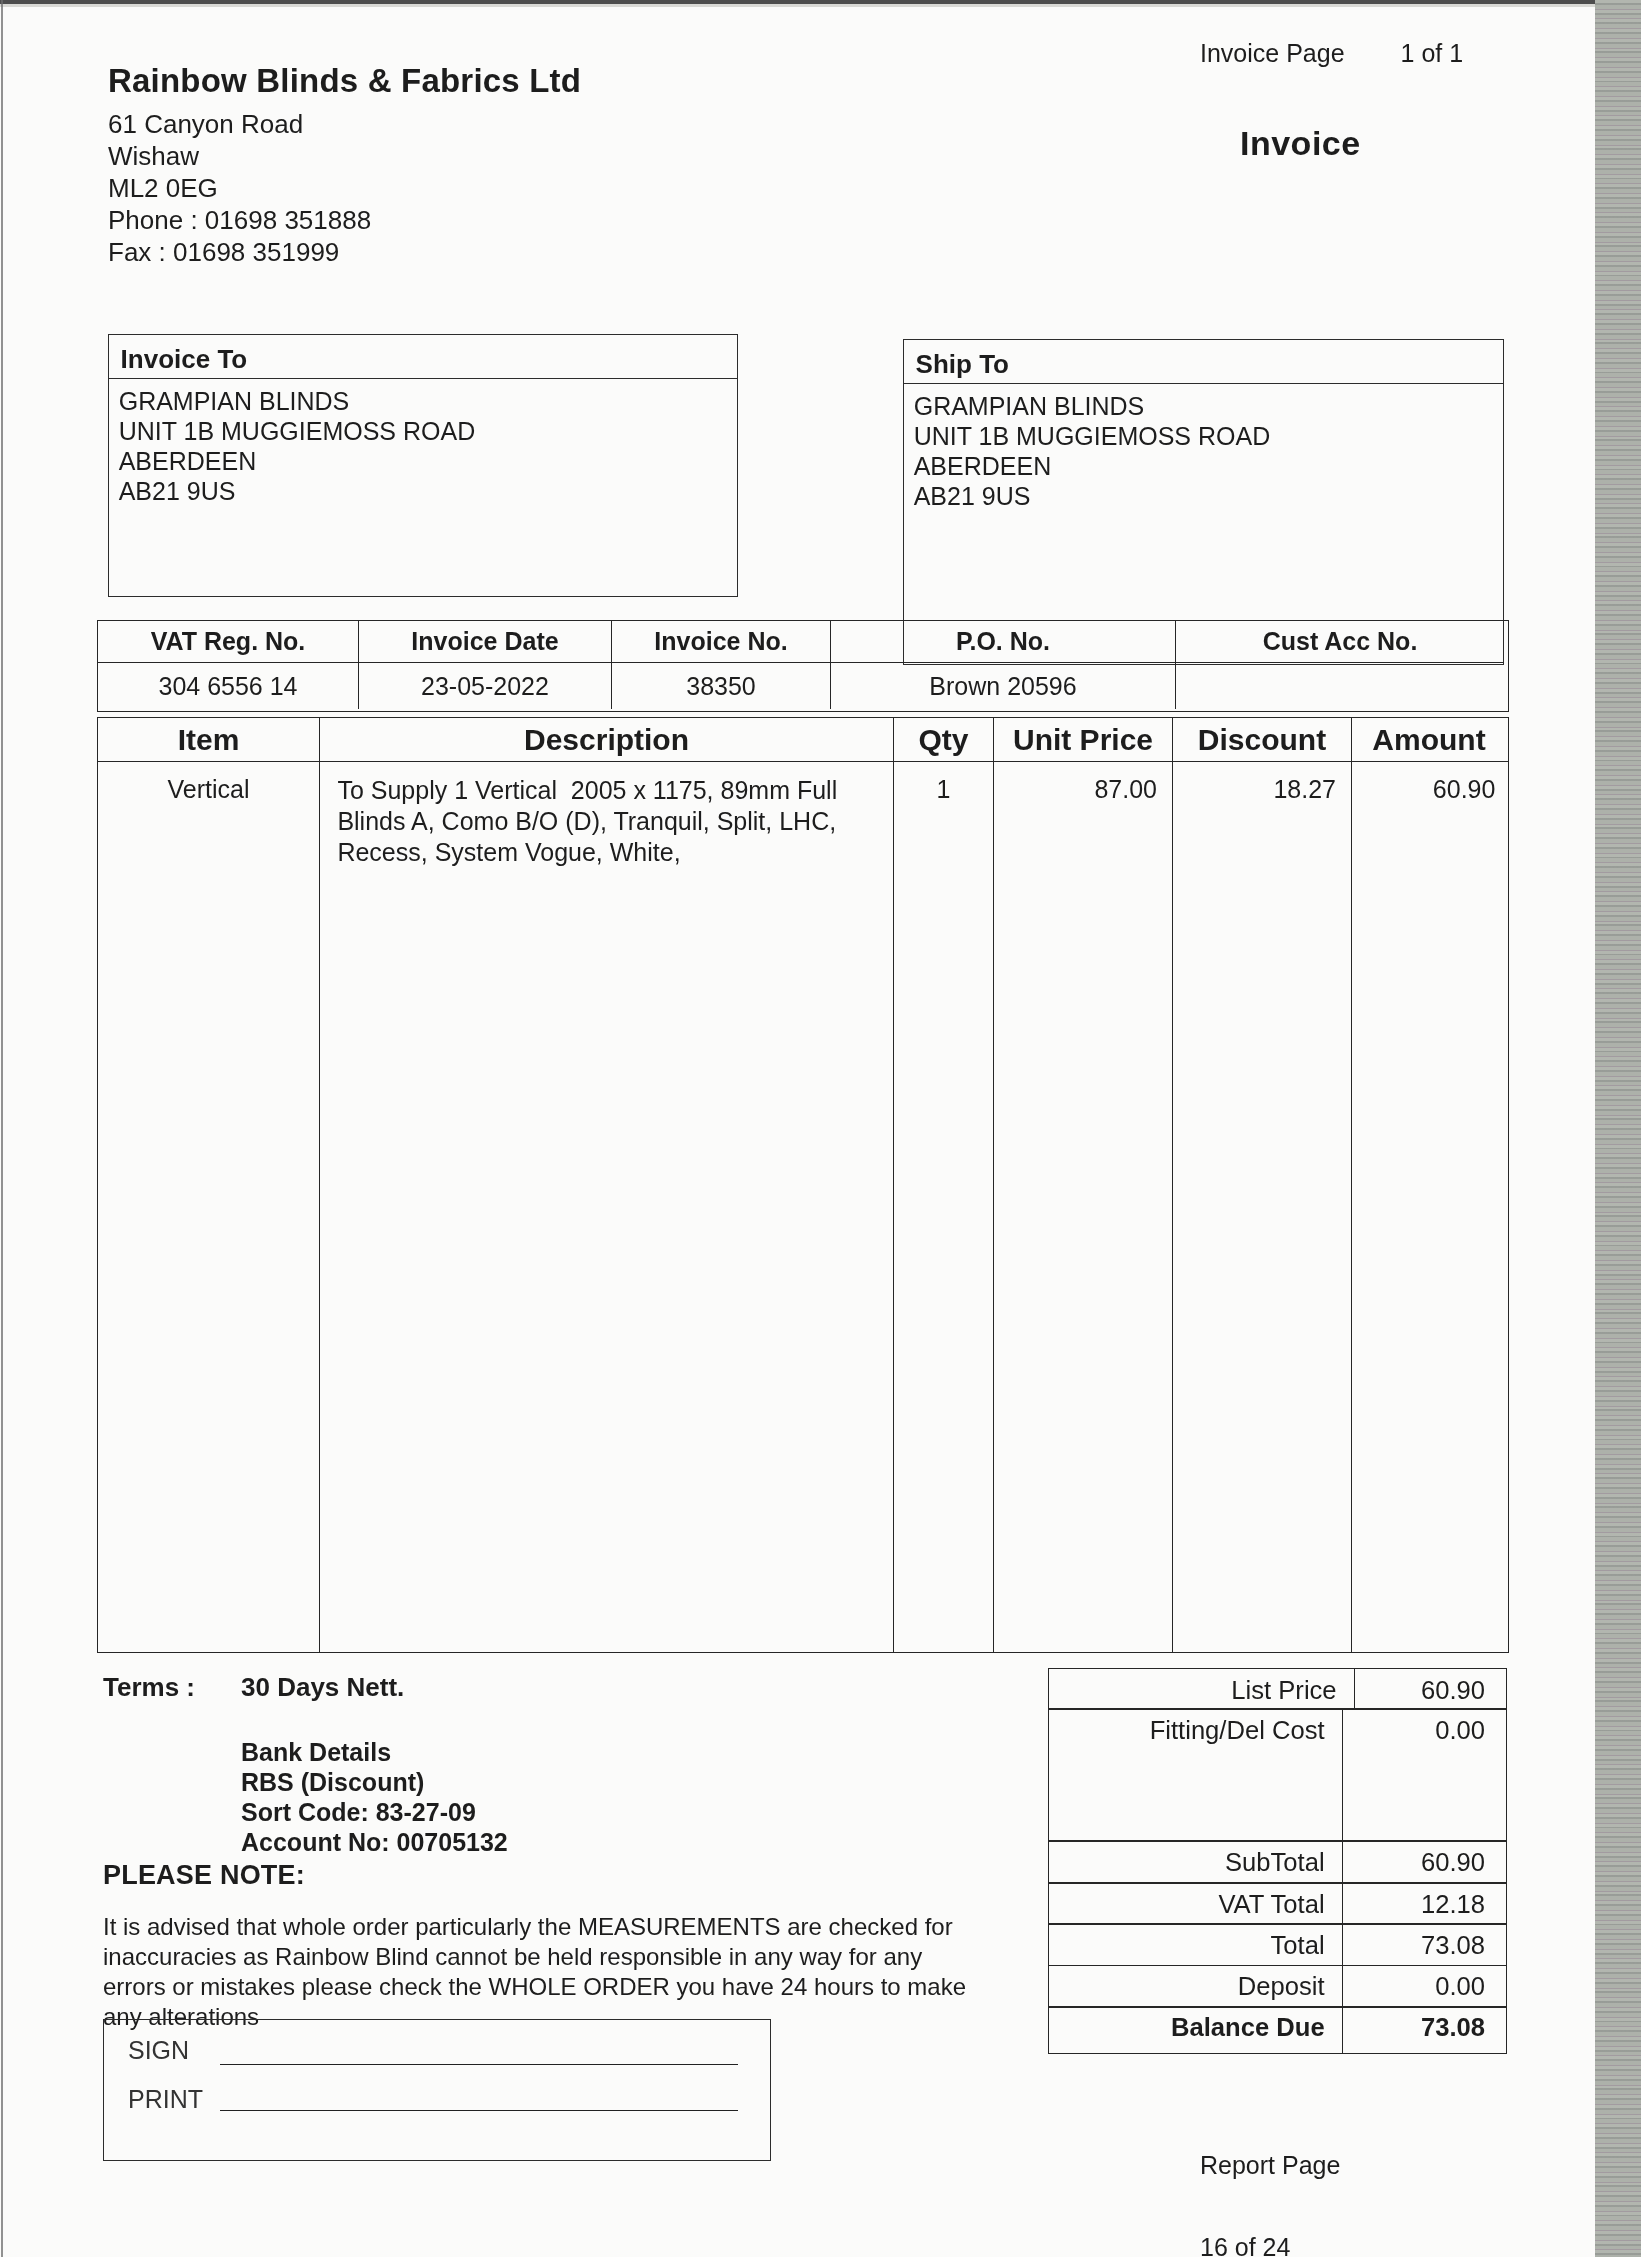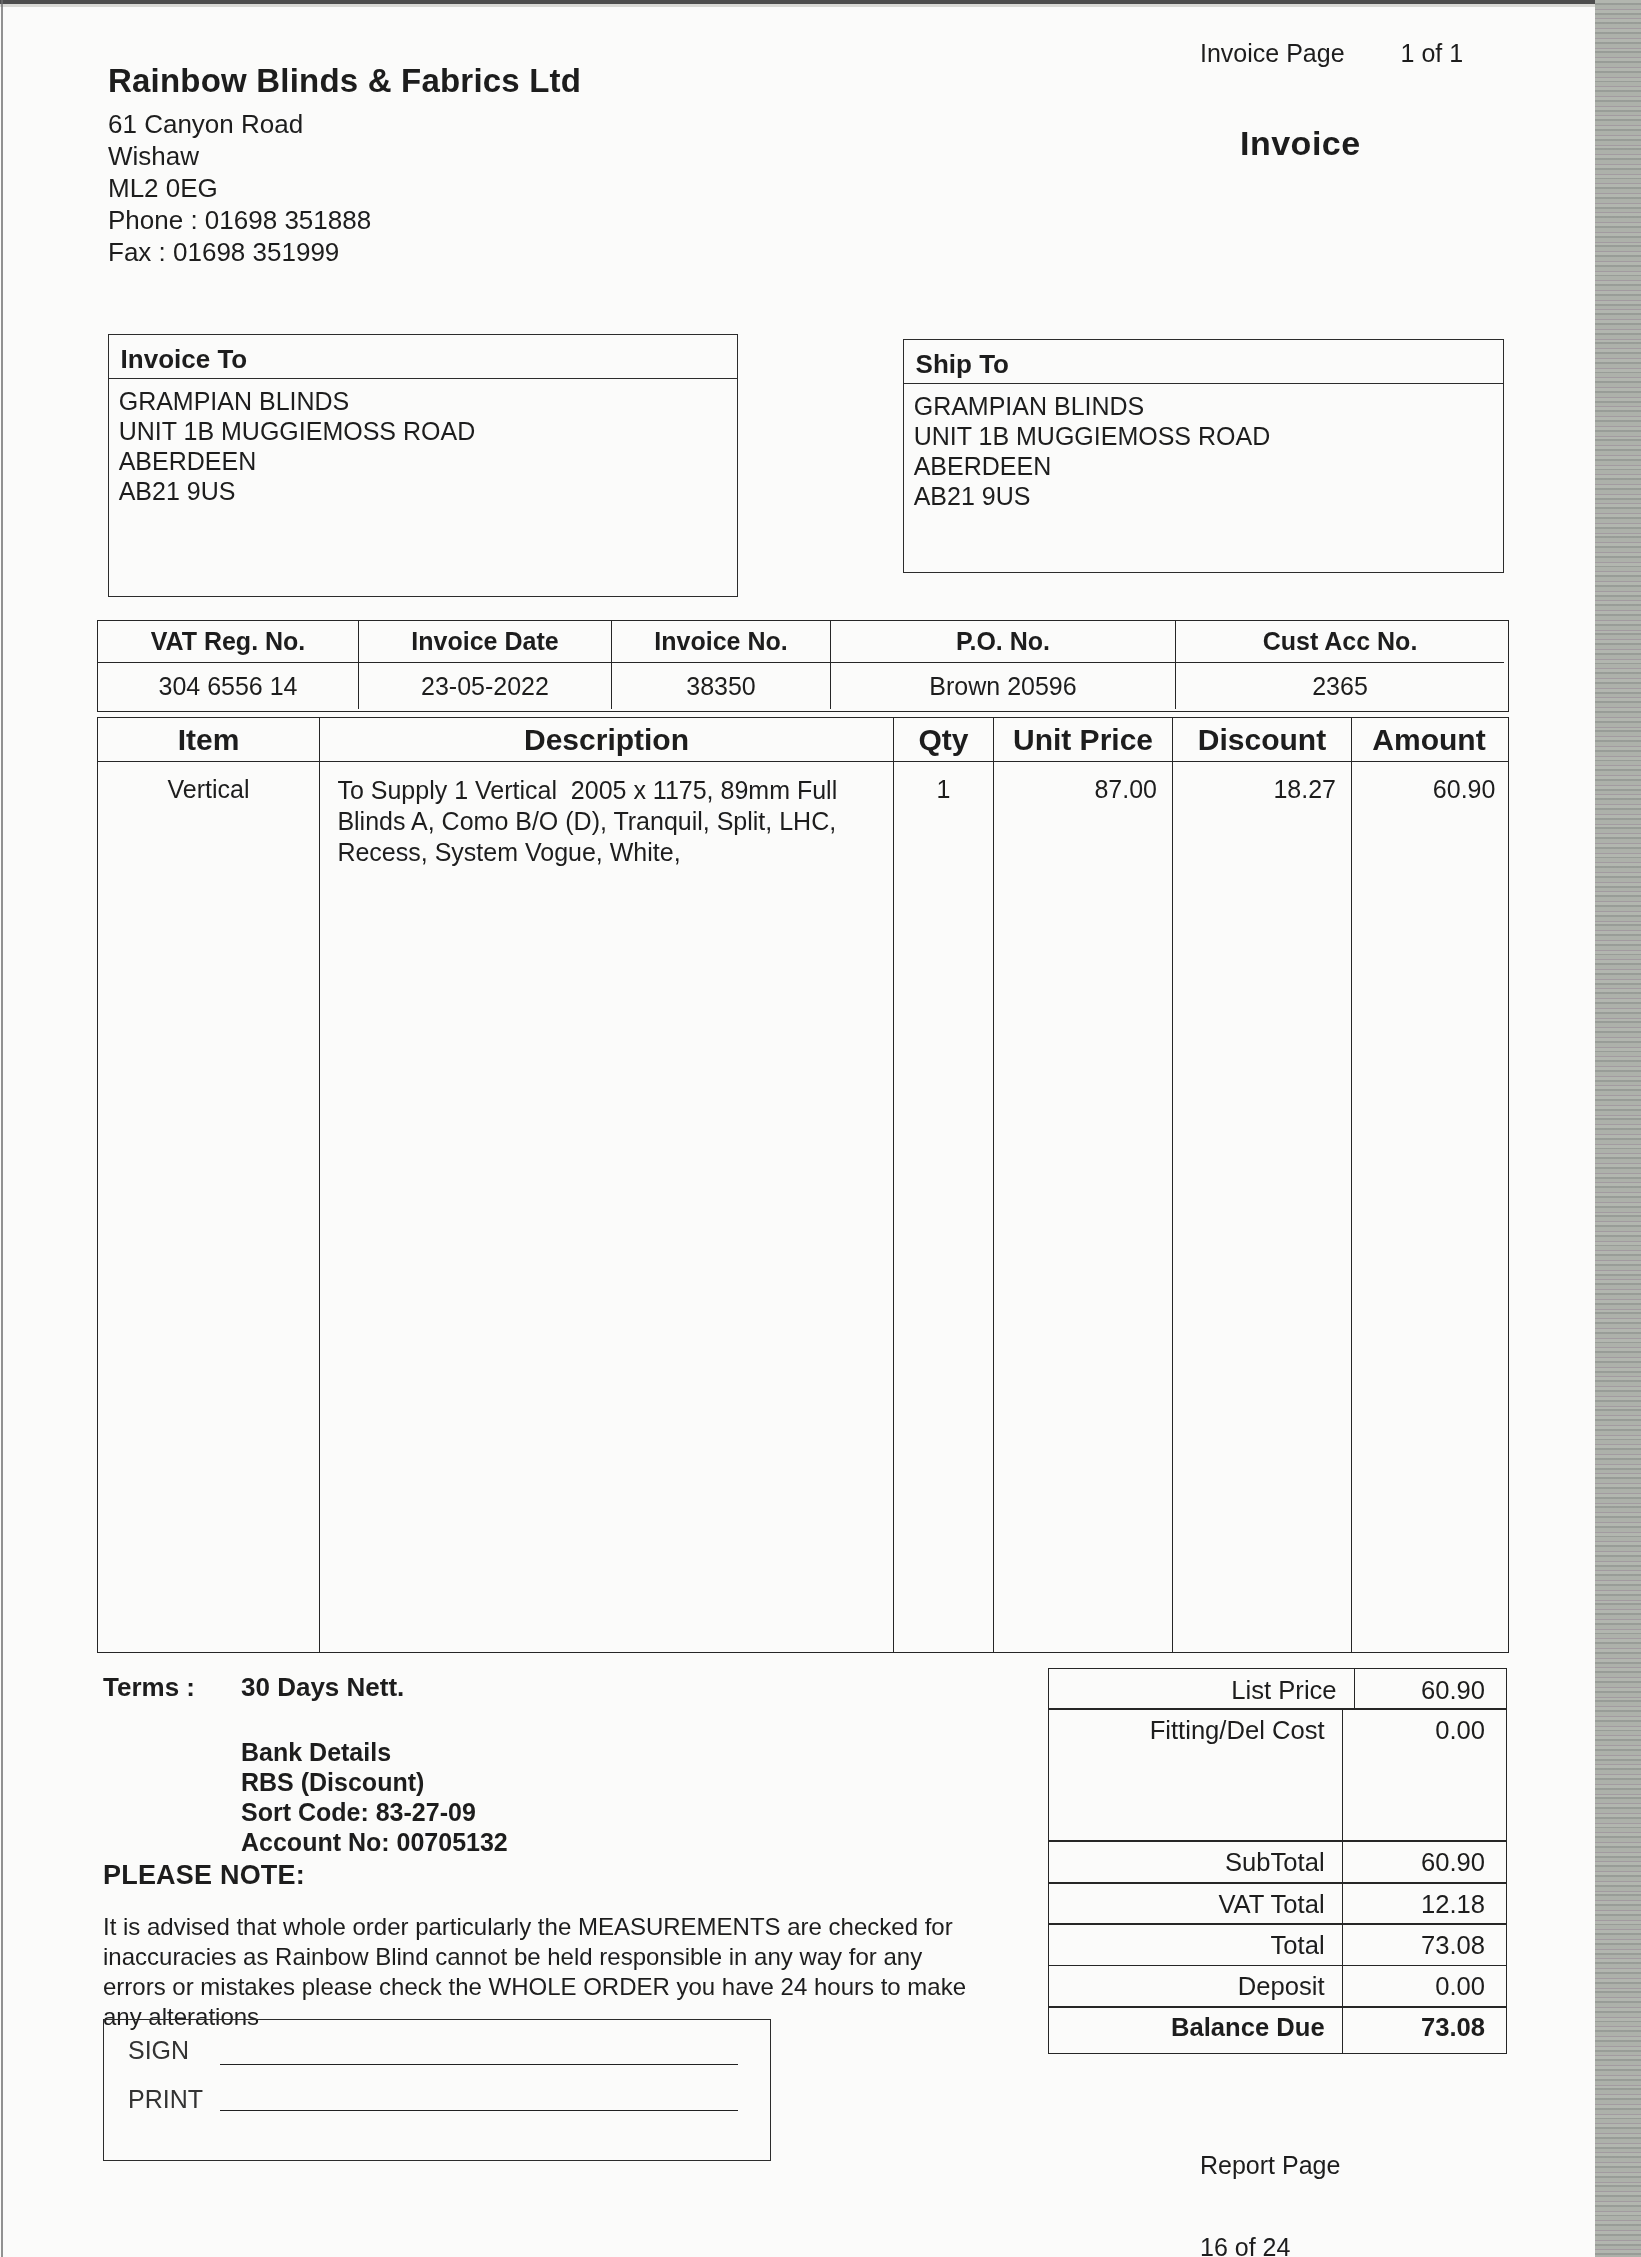--- a/index.html
+++ b/index.html
@@ -25,21 +25,21 @@
       #a29ba0 8.7px,#a29ba0 9.7px);
   }
   
   .company-name{left:108px;top:62px;font-size:33px;font-weight:bold;letter-spacing:0.2px;}
   .company-address{left:108px;top:108px;font-size:26px;line-height:32px;}
   .invpage-row{left:1200px;top:39px;font-size:25px;display:flex;gap:56px;}
   .doc-title{left:1240px;top:124px;font-size:34px;font-weight:bold;letter-spacing:0.5px;}
   
   .addr-box{border:1.9px solid #2c2c2c;background:transparent;box-sizing:border-box;}
   .box-invoice-to{left:108px;top:334px;width:630px;height:263px;}
-  .box-ship-to{left:903px;top:339px;width:601px;height:234px;}
+  .box-ship-to{left:903px;top:339px;width:601px;height:326px;}
   .addr-box .box-head{
     height:44px;border-bottom:1.9px solid #2c2c2c;box-sizing:border-box;
     font-size:26px;font-weight:bold;padding:8.7px 0 0 11.6px;
   }
   .addr-box .box-body{padding:6.8px 9.7px;font-size:25px;line-height:30px;}
   
   .meta-table{
     left:97px;top:620px;width:1412px;height:92px;
     border:1.9px solid #262626;box-sizing:border-box;
     display:grid;grid-template-columns:261px 253px 219px 345px 328px;
@@ -146,21 +146,20 @@
 <div class="abs meta-table">
   <div class="cell head">VAT Reg. No.</div>
   <div class="cell head">Invoice Date</div>
   <div class="cell head">Invoice No.</div>
   <div class="cell head">P.O. No.</div>
   <div class="cell head">Cust Acc No.</div>
   <div class="cell">304 6556 14</div>
   <div class="cell">23-05-2022</div>
   <div class="cell">38350</div>
   <div class="cell">Brown 20596</div>
-  <div class="cell">2365</div>
 </div>
 
 <div class="abs items-table">
   <div class="items-head">
     <div class="cell">Item</div>
     <div class="cell">Description</div>
     <div class="cell">Qty</div>
     <div class="cell">Unit Price</div>
     <div class="cell">Discount</div>
     <div class="cell">Amount</div>

